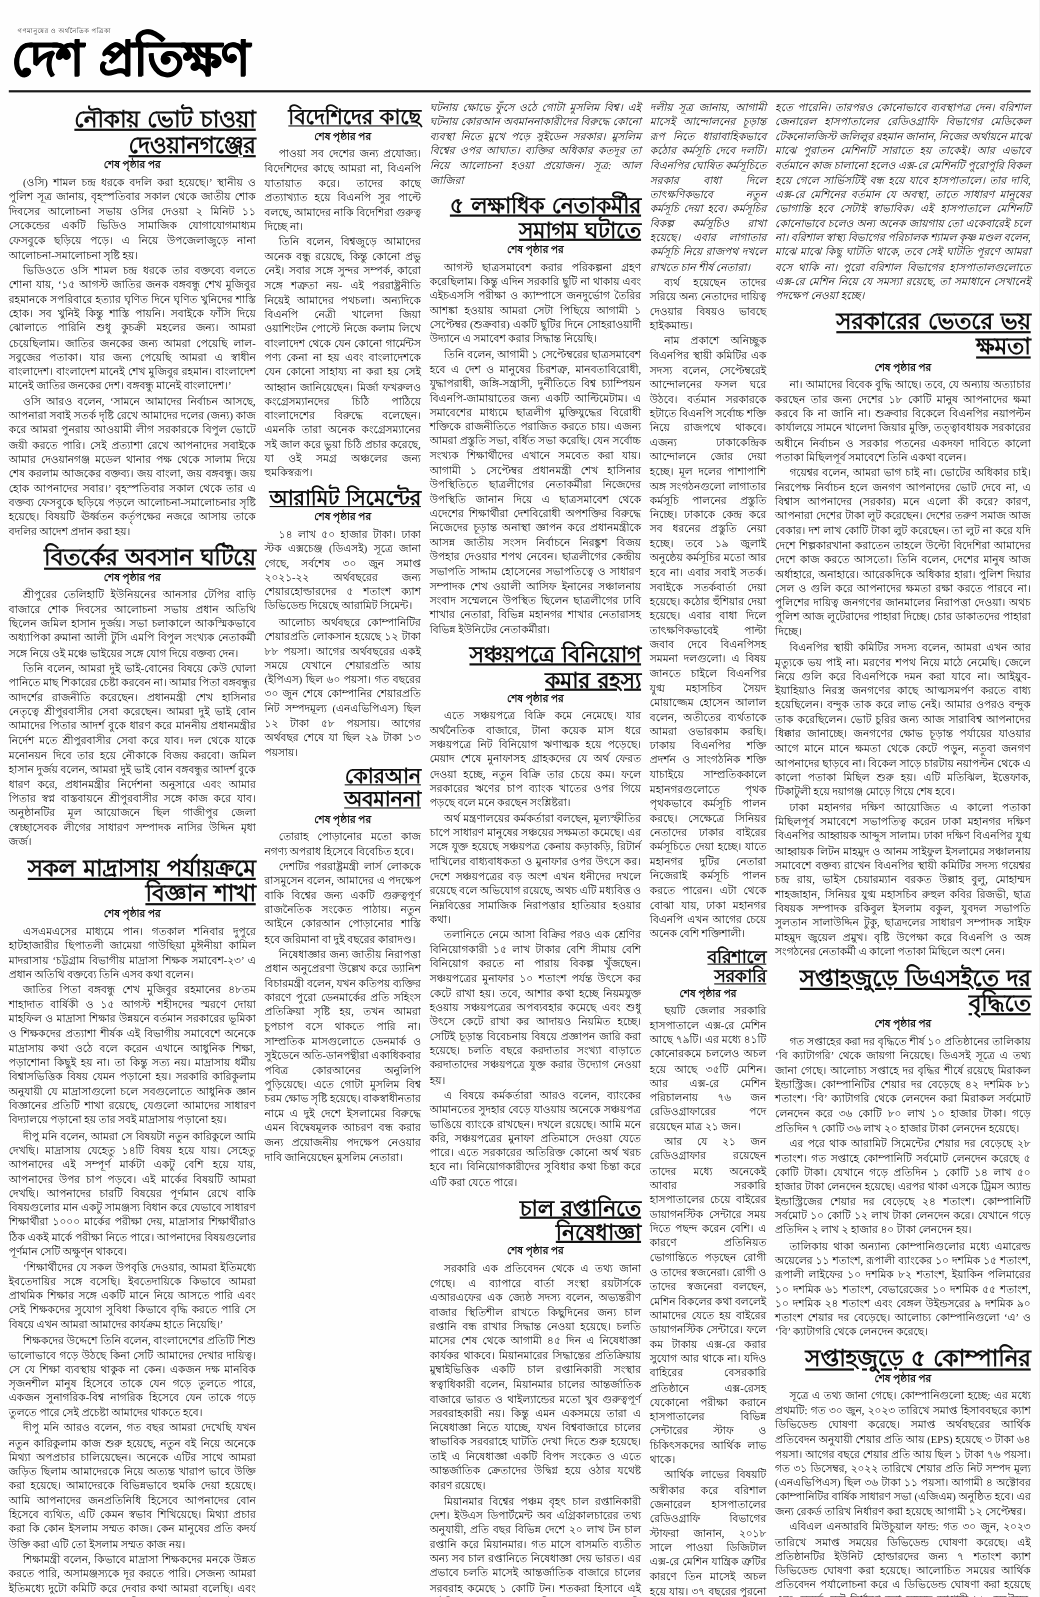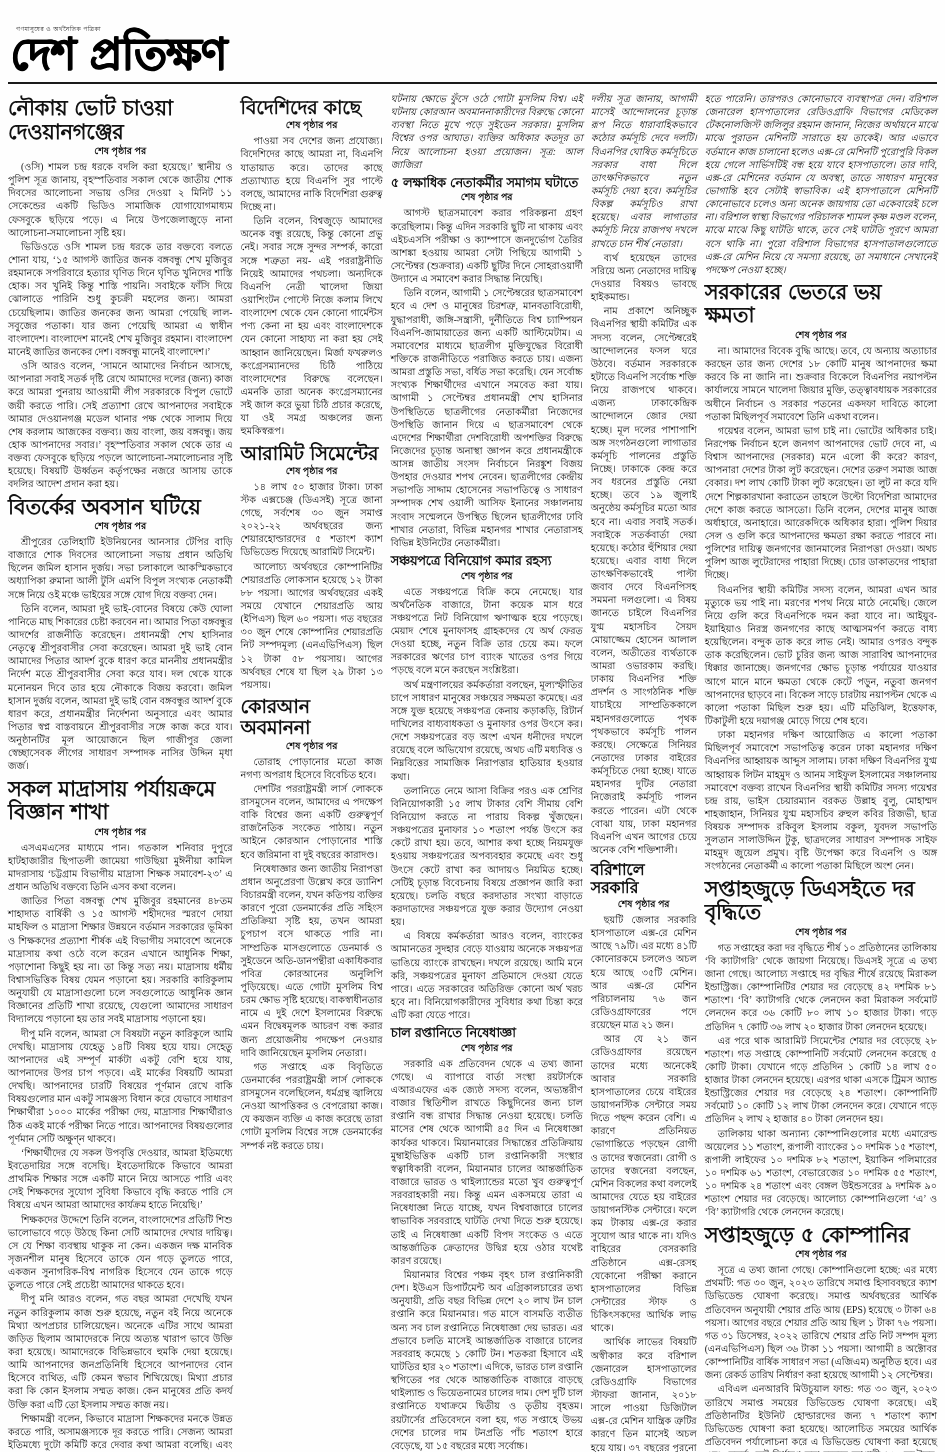--- a/index.html
+++ b/index.html
@@ -29,25 +29,25 @@
   .dateline{font-size:10px;}
   
   .cols{display:flex;gap:8px;padding-top:8px;}
   .col{font-size:9.6px;line-height:1.37;text-align:justify;}
   .col-1{width:229px;}
   .col-2{width:145px;}
   .col-3{width:196px;}
   .col-4{width:108px;}
   .col-5{width:237px;}
   article{margin-bottom:4px;}
-  h2{margin:5px 0 1px 0;text-align:left;font-weight:700;line-height:1.12;
-     font-family:"DejaVu Sans","Liberation Sans",sans-serif;letter-spacing:-0.3px;}
+  h2{margin:5px 0 1px 0;text-align:right;font-weight:700;line-height:1.12;
+     font-family:"DejaVu Sans","Liberation Sans",sans-serif;letter-spacing:-0.3px;text-decoration:underline;}
   .col-1 h2{font-size:21px;}
   .col-2 h2{font-size:19px;}
-  .col-3 h2{font-size:13px;}
+  .col-3 h2{font-size:20px;}
   .col-4 h2{font-size:16px;}
   .col-5 h2{font-size:21px;}
   .cont{text-align:center;font-size:9.5px;font-weight:700;margin-bottom:2px;}
   p{margin:0 0 1px 0;text-indent:13px;}
   article.lead p:first-child{text-indent:0;font-style:italic;}
 </style>
 </head>
 <body>
 
 <div class="page">
@@ -97,21 +97,20 @@
           <div class="cont">শেষ পৃষ্ঠার পর</div>
           <p>১৪ লাখ ৫০ হাজার টাকা। ঢাকা স্টক এক্সচেঞ্জ (ডিএসই) সূত্রে জানা গেছে, সর্বশেষ ৩০ জুন সমাপ্ত ২০২১-২২ অর্থবছরের জন্য শেয়ারহোল্ডারদের ৫ শতাংশ ক্যাশ ডিভিডেন্ড দিয়েছে আরামিট সিমেন্ট।</p>
           <p>আলোচ্য অর্থবছরে কোম্পানিটির শেয়ারপ্রতি লোকসান হয়েছে ১২ টাকা ৮৮ পয়সা। আগের অর্থবছরের একই সময়ে যেখানে শেয়ারপ্রতি আয় (ইপিএস) ছিল ৬০ পয়সা। গত বছরের ৩০ জুন শেষে কোম্পানির শেয়ারপ্রতি নিট সম্পদমূল্য (এনএভিপিএস) ছিল ১২ টাকা ৫৮ পয়সায়। আগের অর্থবছর শেষে যা ছিল ২৯ টাকা ১৩ পয়সায়।</p>
         </article>
         <article>
           <h2>কোরআন অবমাননা</h2>
           <div class="cont">শেষ পৃষ্ঠার পর</div>
           <p>তোরাহ পোড়ানোর মতো কাজ নগণ্য অপরাধ হিসেবে বিবেচিত হবে।</p>
           <p>দেশটির পররাষ্ট্রমন্ত্রী লার্স লোককে রাসমুসেন বলেন, আমাদের এ পদক্ষেপ বাকি বিশ্বের জন্য একটি গুরুত্বপূর্ণ রাজনৈতিক সংকেত পাঠায়। নতুন আইনে কোরআন পোড়ানোর শাস্তি হবে জরিমানা বা দুই বছরের কারাদণ্ড।</p>
           <p>নিষেধাজ্ঞার জন্য জাতীয় নিরাপত্তা প্রধান অনুপ্রেরণা উল্লেখ করে ড্যানিশ বিচারমন্ত্রী বলেন, যখন কতিপয় ব্যক্তির কারণে পুরো ডেনমার্কের প্রতি সহিংস প্রতিক্রিয়া সৃষ্টি হয়, তখন আমরা চুপচাপ বসে থাকতে পারি না। সাম্প্রতিক মাসগুলোতে ডেনমার্ক ও সুইডেনে অতি-ডানপন্থীরা একাধিকবার পবিত্র কোরআনের অনুলিপি পুড়িয়েছে। এতে গোটা মুসলিম বিশ্ব চরম ক্ষোভ সৃষ্টি হয়েছে। বাকস্বাধীনতার নামে এ দুই দেশে ইসলামের বিরুদ্ধে এমন বিদ্বেষমূলক আচরণ বন্ধ করার জন্য প্রয়োজনীয় পদক্ষেপ নেওয়ার দাবি জানিয়েছেন মুসলিম নেতারা।</p>
-          <p>গত সপ্তাহে এক বিবৃতিতে ডেনমার্কের পররাষ্ট্রমন্ত্রী লার্স লোককে রাসমুসেন বলেছিলেন, ধর্মগ্রন্থ জ্বালিয়ে নেওয়া আপত্তিকর ও বেপরোয়া কাজ। যে কয়জন ব্যক্তি এ কাজ করেছে তারা গোটা মুসলিম বিশ্বের সঙ্গে ডেনমার্কের সম্পর্ক নষ্ট করতে চায়।</p>
         </article>
       </div>
       <div class="col col-3">
         <article class="lead">
           <p>ঘটনায় ক্ষোভে ফুঁসে ওঠে গোটা মুসলিম বিশ্ব। এই ঘটনায় কোরআন অবমাননাকারীদের বিরুদ্ধে কোনো ব্যবস্থা নিতে মুখে পড়ে সুইডেন সরকার। মুসলিম বিশ্বের ওপর আঘাত। ব্যক্তির অধিকার কতদূর তা নিয়ে আলোচনা হওয়া প্রয়োজন। সূত্র: আল জাজিরা</p>
         </article>
         <article>
           <h2>৫ লক্ষাধিক নেতাকর্মীর সমাগম ঘটাতে</h2>
           <div class="cont">শেষ পৃষ্ঠার পর</div>
           <p>আগস্ট ছাত্রসমাবেশ করার পরিকল্পনা গ্রহণ করেছিলাম। কিন্তু এদিন সরকারি ছুটি না থাকায় এবং এইচএসসি পরীক্ষা ও ক্যাম্পাসে জনদুর্ভোগ তৈরির আশঙ্কা হওয়ায় আমরা সেটা পিছিয়ে আগামী ১ সেপ্টেম্বর (শুক্রবার) একটি ছুটির দিনে সোহরাওয়ার্দী উদ্যানে এ সমাবেশ করার সিদ্ধান্ত নিয়েছি।</p>

